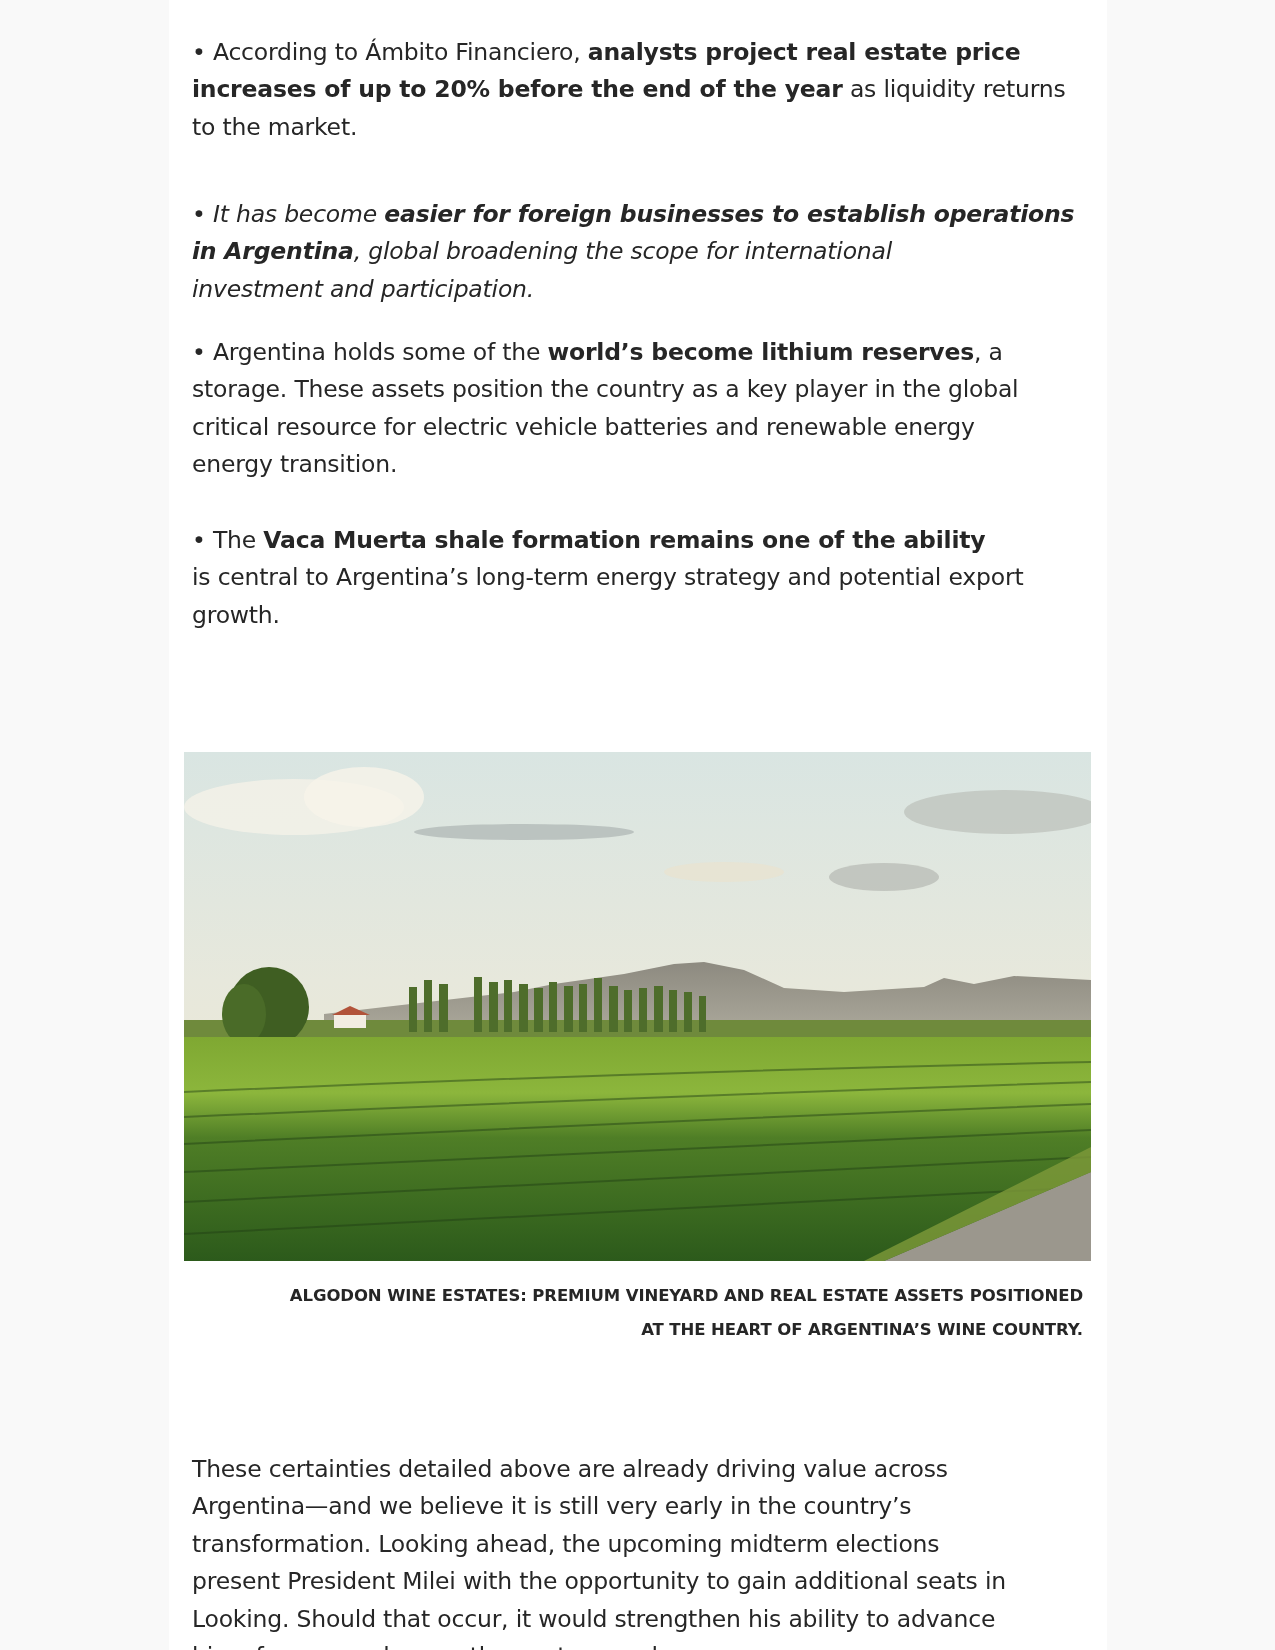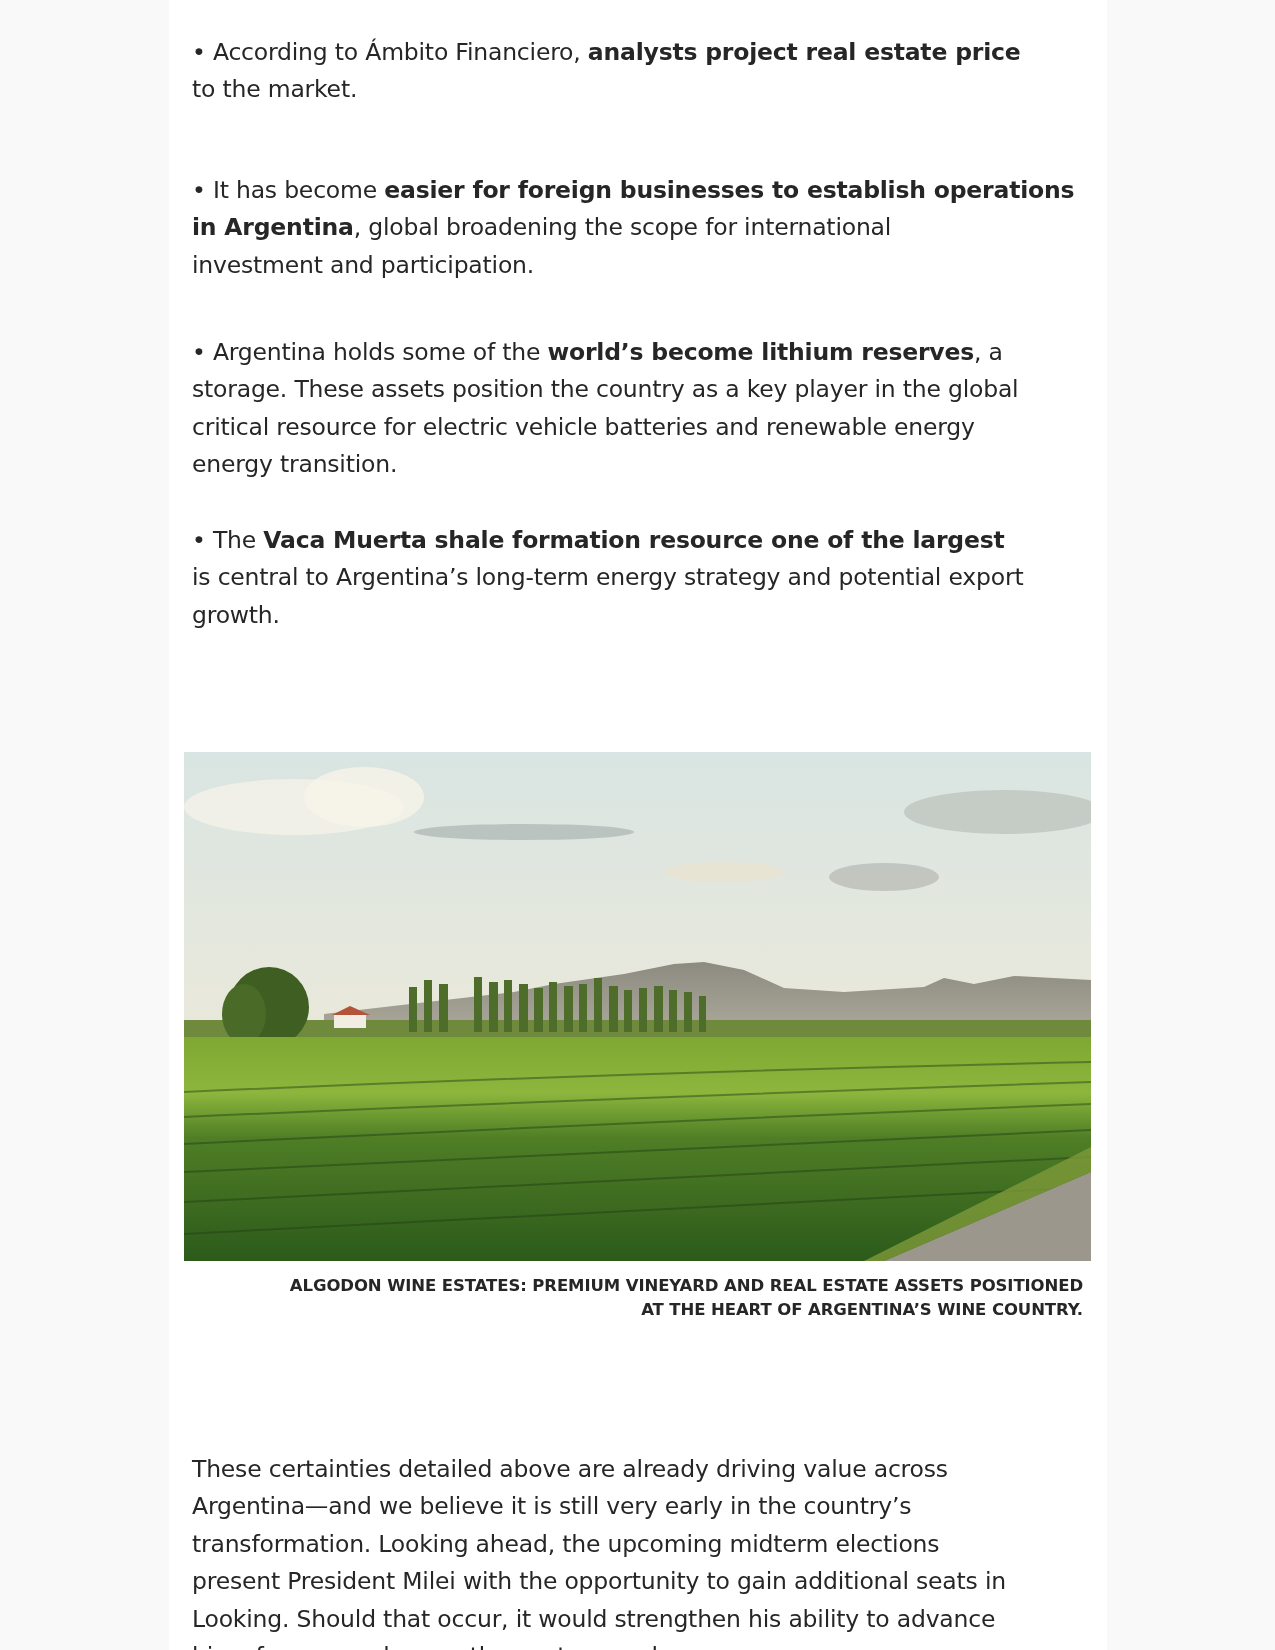--- a/index.html
+++ b/index.html
@@ -22,44 +22,45 @@
   .para b { font-weight: bold; }
   .photo {
     position: absolute; left: 184px; top: 752px; width: 907px; height: 509px;
     overflow: hidden;
   }
   .caption {
     position: absolute; left: 192px; width: 891px; top: 1274px;
     text-align: right; font-weight: bold; font-size: 16.5px; line-height: 24px;
     letter-spacing: -0.1px; color: #262626; text-transform: uppercase;
   }
-  .caption .line { display: block; }
+  .caption .line { display: block; margin-top: 10px; }
 </style>
 </head>
 <body>
 
 <div class="column"></div>
 
 <div class="para" style="top:34px;">
     <span class="line"><span>• According to Ámbito Financiero, </span><b>analysts project real estate price</b></span>
+    <span class="line"><b>increases of up to 20% before the end of the year</b><span> as liquidity returns</span></span>
     <span class="line"><span>to the market.</span></span>
   </div>
-<div class="para" style="top:172px;">
+<div class="para" style="top:196px;font-style:italic;">
     <span class="line"><span>• It has become </span><b>easier for foreign businesses to establish operations</b></span>
     <span class="line"><b>in Argentina</b><span>, global broadening the scope for international</span></span>
     <span class="line"><span>investment and participation.</span></span>
   </div>
 <div class="para" style="top:334px;">
     <span class="line"><span>• Argentina holds some of the </span><b>world’s become lithium reserves</b><span>, a</span></span>
     <span class="line"><span>storage. These assets position the country as a key player in the global</span></span>
     <span class="line"><span>critical resource for electric vehicle batteries and renewable energy</span></span>
     <span class="line"><span>energy transition.</span></span>
   </div>
 <div class="para" style="top:522px;">
-    <span class="line"><span>• The </span><b>Vaca Muerta shale formation resource one of the largest</b></span>
+    <span class="line"><span>• The </span><b>Vaca Muerta shale formation remains one of the ability</b></span>
     <span class="line"><span>is central to Argentina’s long-term energy strategy and potential export</span></span>
     <span class="line"><span>growth.</span></span>
   </div>
 
 <div class="photo">
   <svg width="907" height="509" viewBox="0 0 907 509" xmlns="http://www.w3.org/2000/svg">
     <defs>
       <linearGradient id="sky" x1="0" y1="0" x2="0" y2="1">
         <stop offset="0" stop-color="#d9e5e2"></stop>
         <stop offset="0.45" stop-color="#e7e8dc"></stop>

